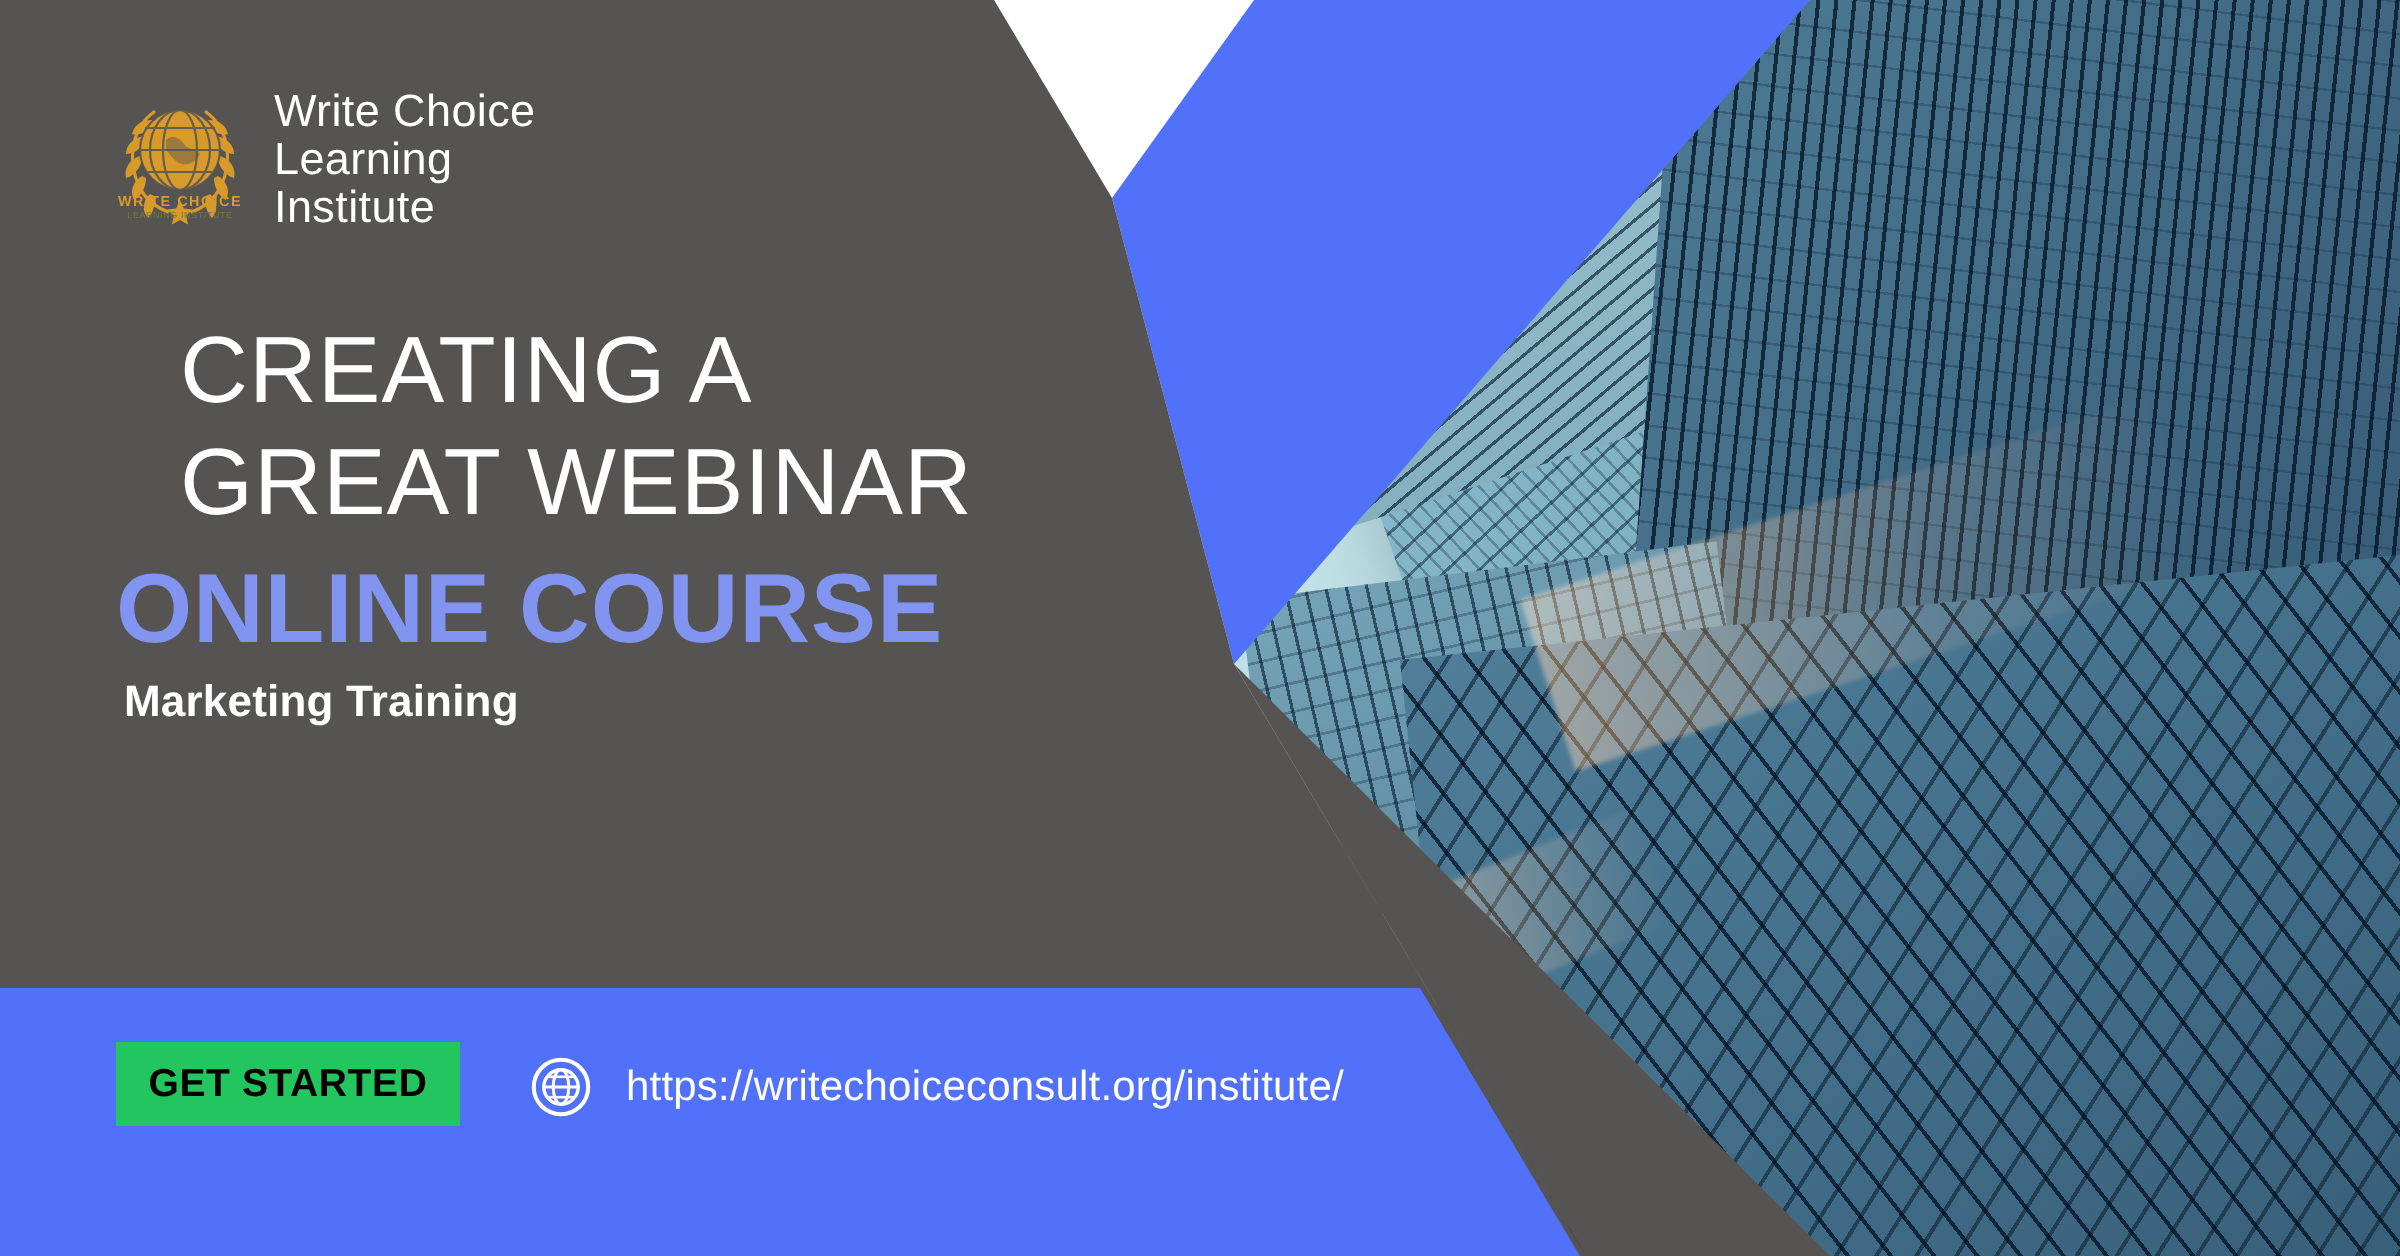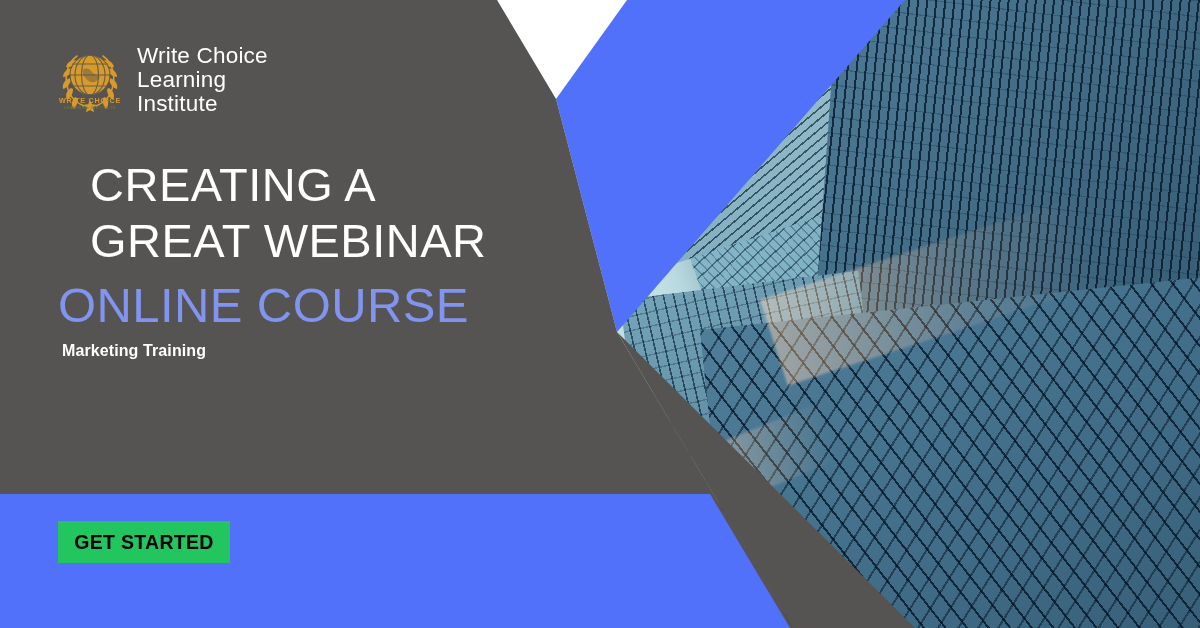--- a/index.html
+++ b/index.html
@@ -193,27 +193,27 @@
     font-weight:400;
     letter-spacing:.5px;
     white-space:pre-line;
     margin-left:32px;
   }
   .accent {
     position:absolute; left:58px; top:276px;
     color:#8094F0;
     font-size:49px;
     line-height:58px;
-    font-weight:400;
+    font-weight:700;
     letter-spacing:.4px;
   }
   .subtitle {
     position:absolute; left:62px; top:337px;
     color:#ffffff;
-    font-size:16px;
+    font-size:22px;
     line-height:28px;
     font-weight:700;
     letter-spacing:.1px;
   }
 
   
   .cta-button {
     position:absolute; left:58px; top:521px;
     width:172px; height:42px;
     background:#22c55e;
@@ -306,15 +306,28 @@
 Institute</div>
     </div>
 
     <div class="headline">CREATING A
 GREAT WEBINAR</div>
     <div class="accent">ONLINE COURSE</div>
     <div class="subtitle">Marketing Training</div>
 
     <div class="cta-button">GET STARTED</div>
 
+    <div class="url-row">
+      <span class="globe-icon">
+        <svg width="31" height="31" viewBox="0 0 31 31" aria-hidden="true">
+          <circle cx="15.5" cy="15.5" r="13.6" fill="none" stroke="#ffffff" stroke-width="2"></circle>
+          <circle cx="15.5" cy="15.5" r="8.6" fill="none" stroke="#ffffff" stroke-width="1.7"></circle>
+          <ellipse cx="15.5" cy="15.5" rx="3.9" ry="8.6" fill="none" stroke="#ffffff" stroke-width="1.5"></ellipse>
+          <line x1="6.9" y1="15.5" x2="24.1" y2="15.5" stroke="#ffffff" stroke-width="1.5"></line>
+          <path d="M8.6 10.4 H22.4" stroke="#ffffff" stroke-width="1.3"></path>
+          <path d="M8.6 20.6 H22.4" stroke="#ffffff" stroke-width="1.3"></path>
+        </svg>
+      </span>
+      <span class="url-text">https://writechoiceconsult.org/institute/</span>
+    </div>
 
   </div>
 </div>
 
 </body></html>

